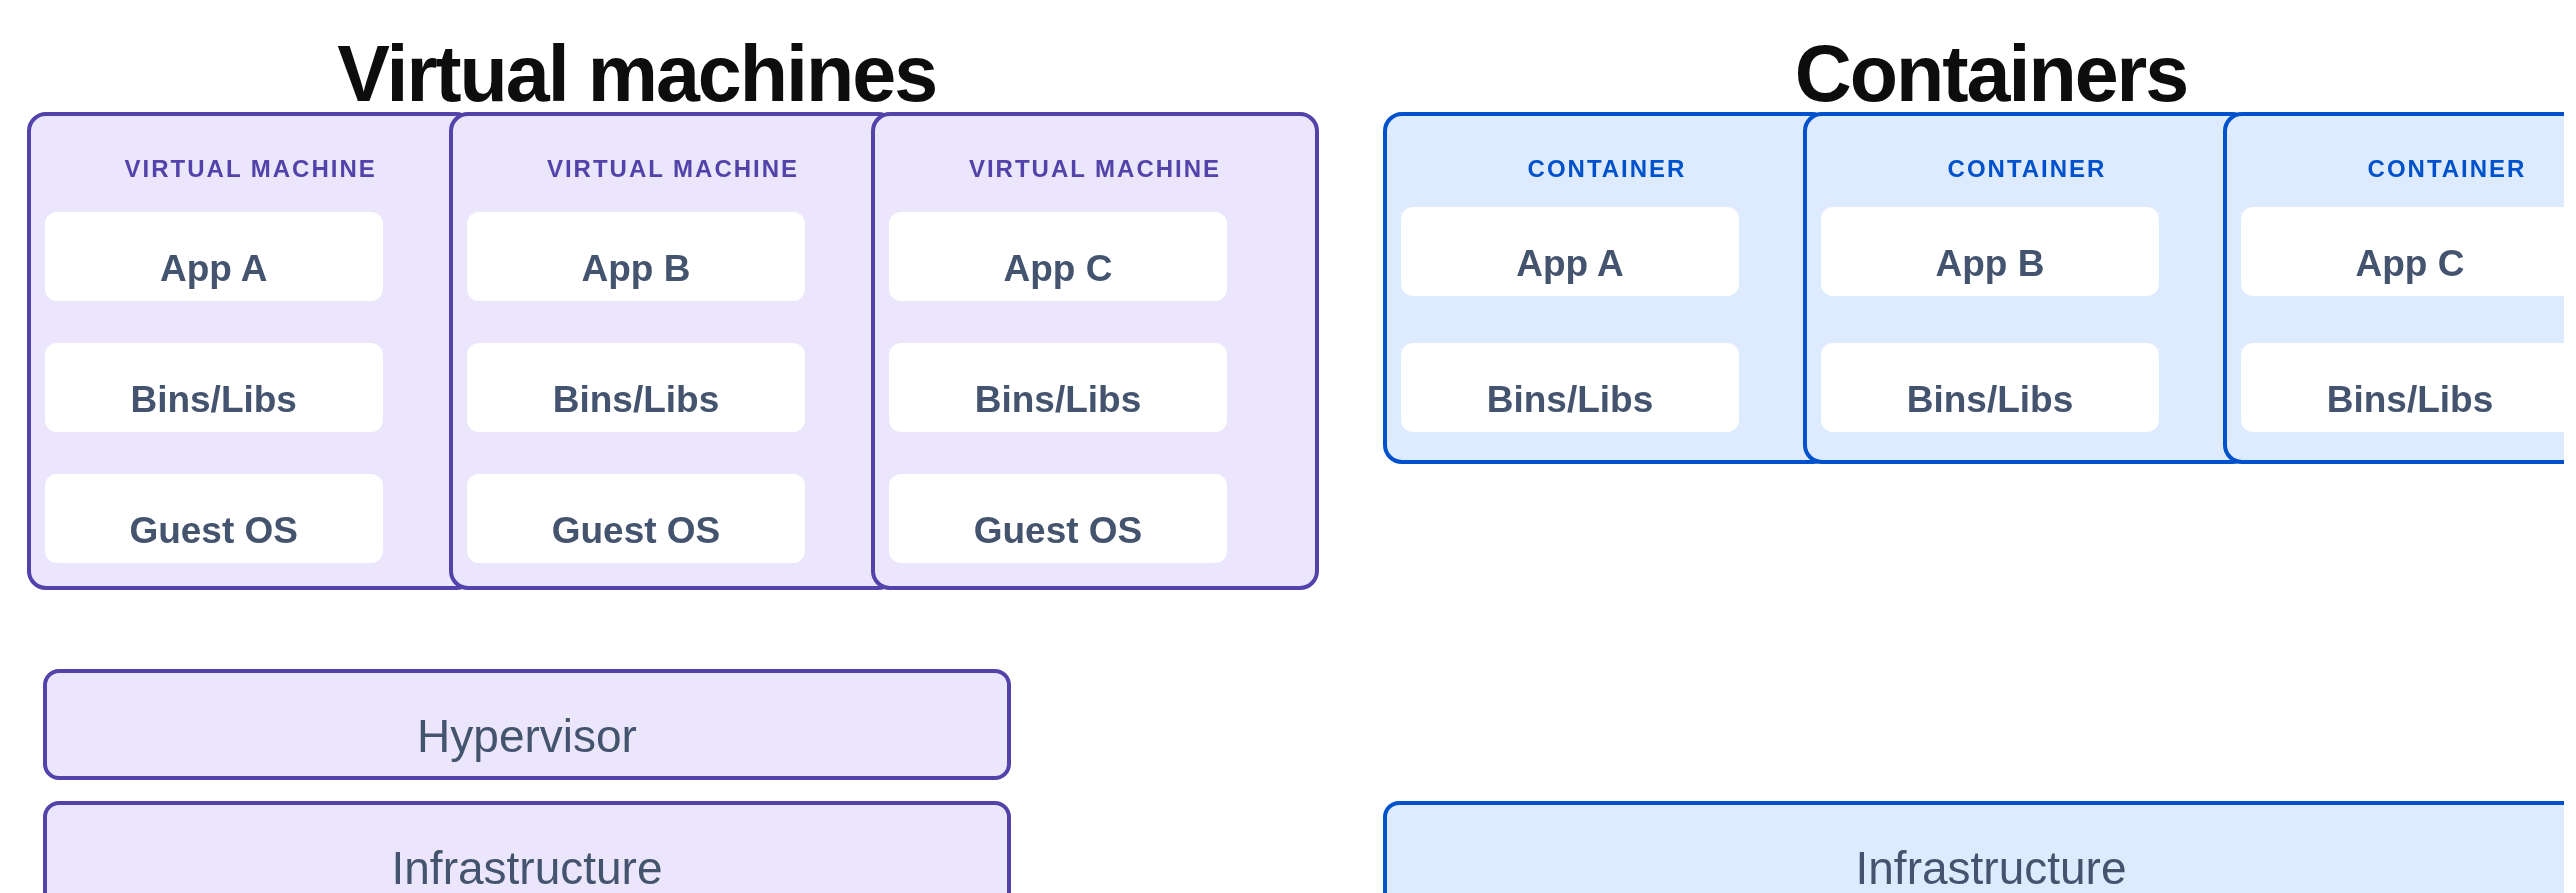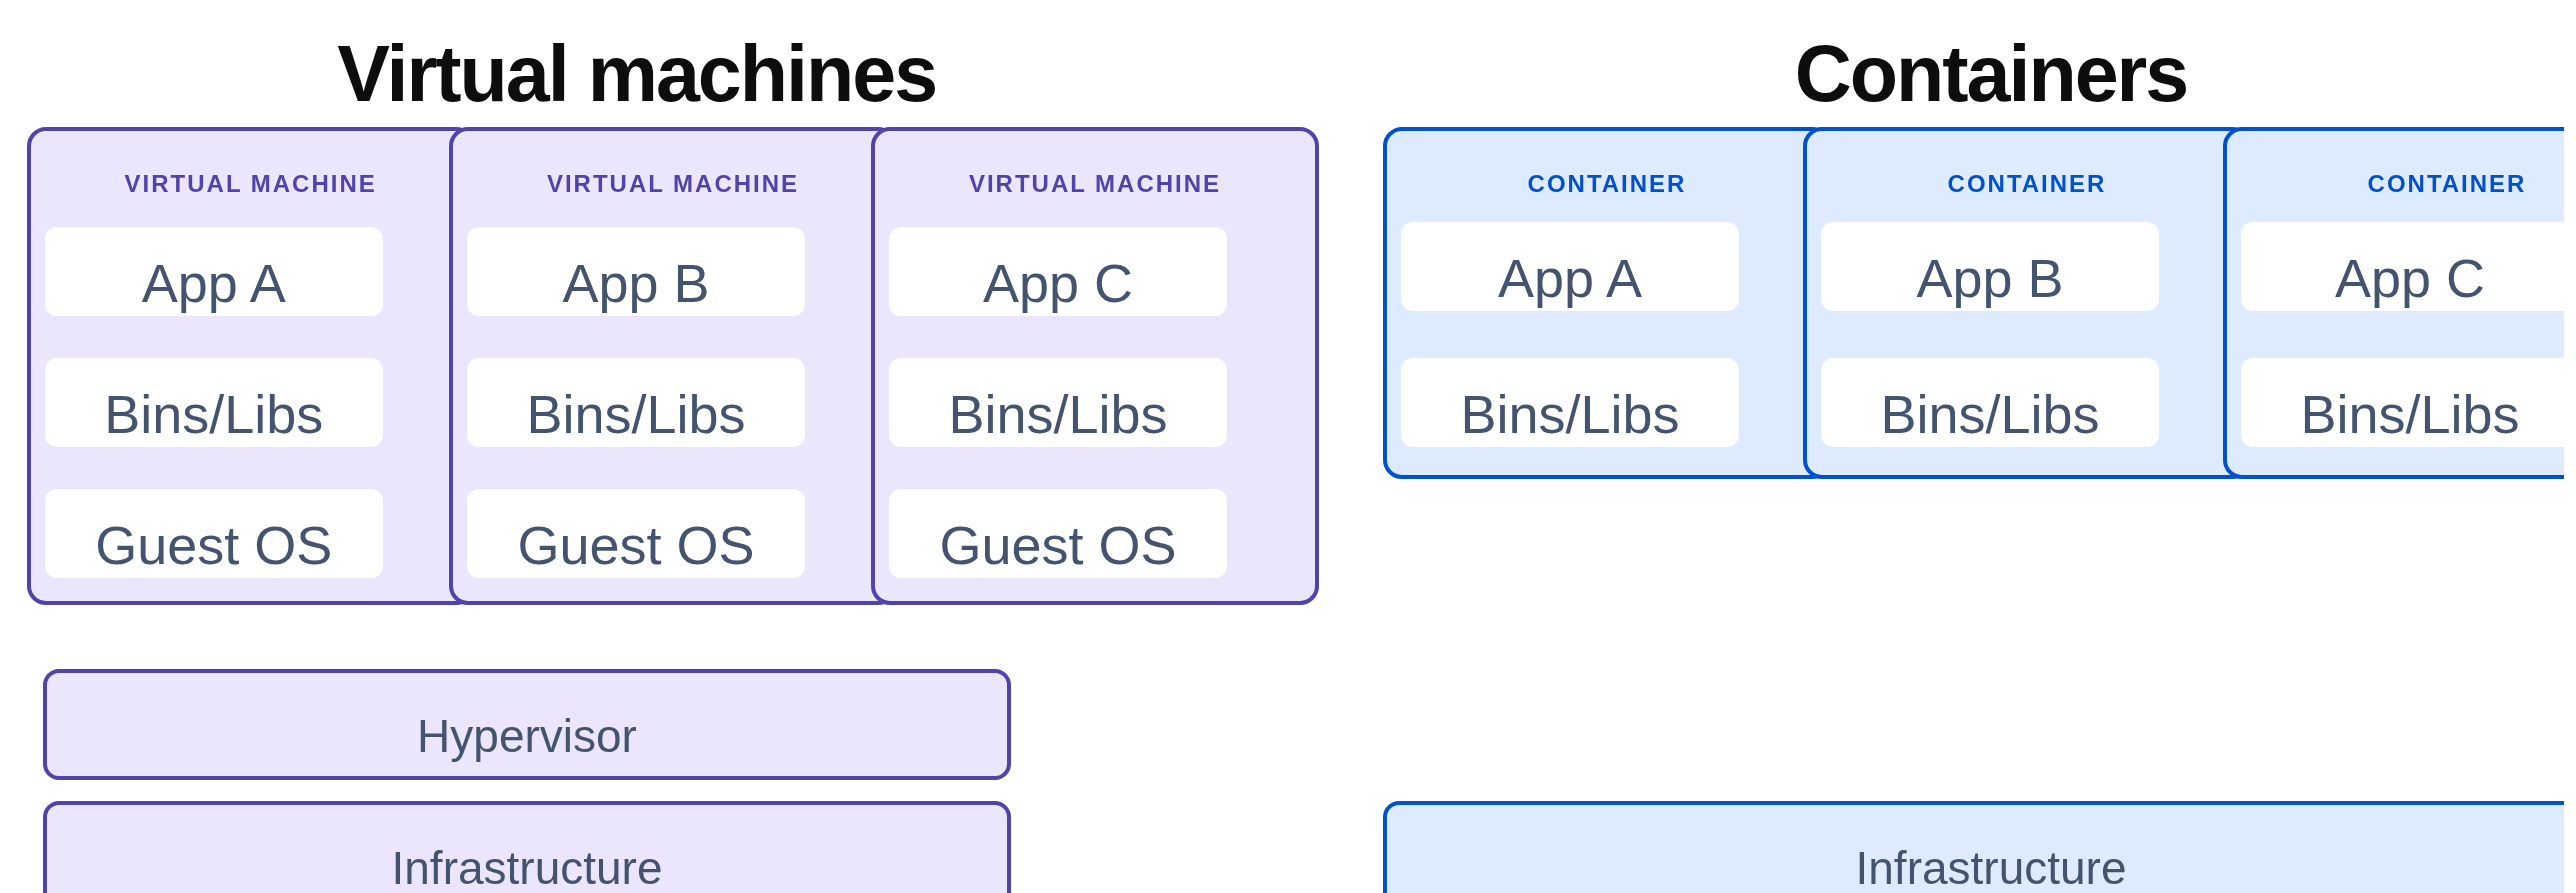--- a/index.html
+++ b/index.html
@@ -27,21 +27,21 @@
     top:-4px;
     text-align:center;
     font-size:79px;
     line-height:83px;
     font-weight:700;
     letter-spacing:-2px;
     color:var(--title-text);
   }
   .card{
     position:absolute;
-    top:103px;
+    top:88px;
     width:448px;
     border-radius:19px;
     border:4.7px solid;
   }
   .card.vm{
     height:478px;
     background:var(--vm-fill);
     border-color:var(--vm-accent);
   }
   .card.container{
@@ -64,22 +64,22 @@
   .card.container .card-header{color:var(--container-accent);}
   .layer-box{
     position:absolute;
     left:14px;
     width:338px;
     height:89px;
     background:var(--box-fill);
     border-radius:12px;
     text-align:center;
     line-height:89px;
-    font-size:54px;
-    font-weight:400;
+    font-size:37px;
+    font-weight:700;
     color:var(--label-text);
   }
   .card.vm .layer-box.slot-0{top:96px;}
   .card.vm .layer-box.slot-1{top:227px;}
   .card.vm .layer-box.slot-2{top:358px;}
   .card.container .layer-box.slot-0{top:91px;}
   .card.container .layer-box.slot-1{top:227px;}
   .bar{
     position:absolute;
     height:111px;

